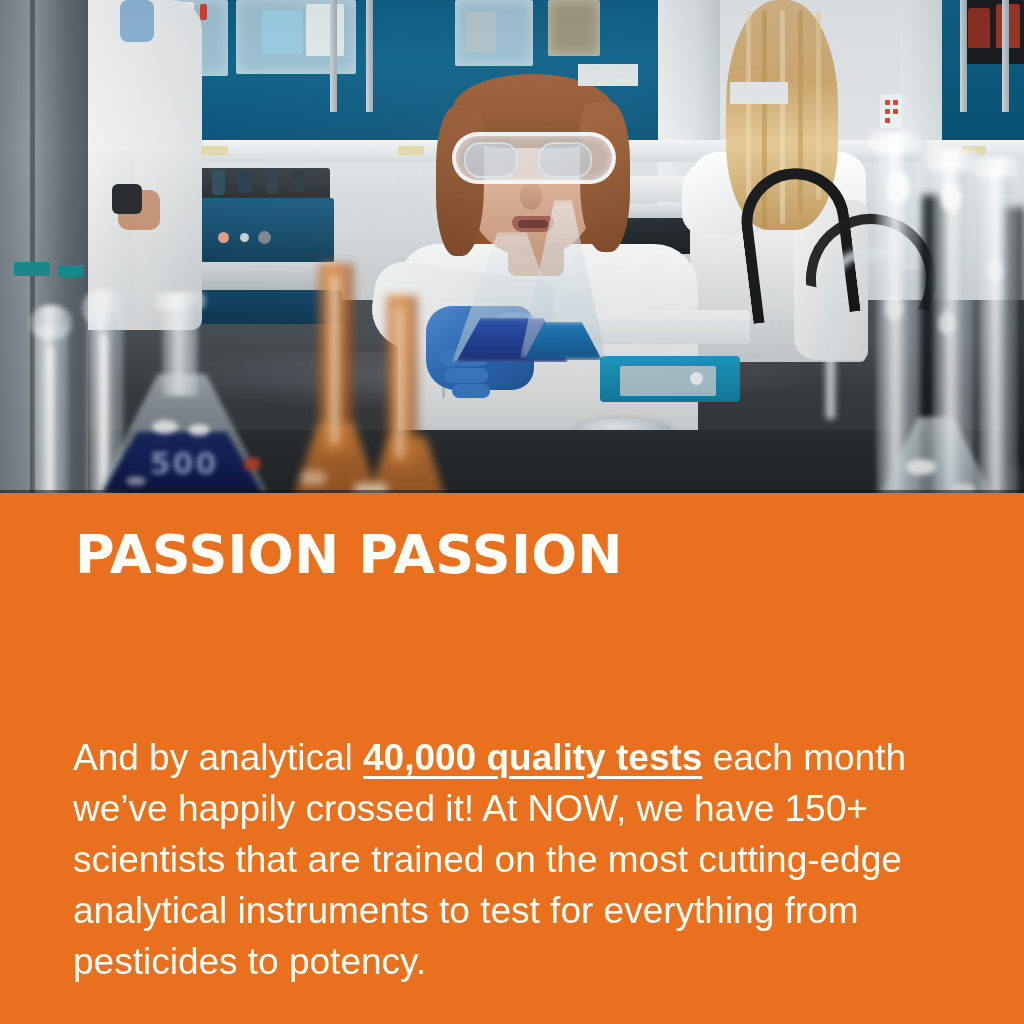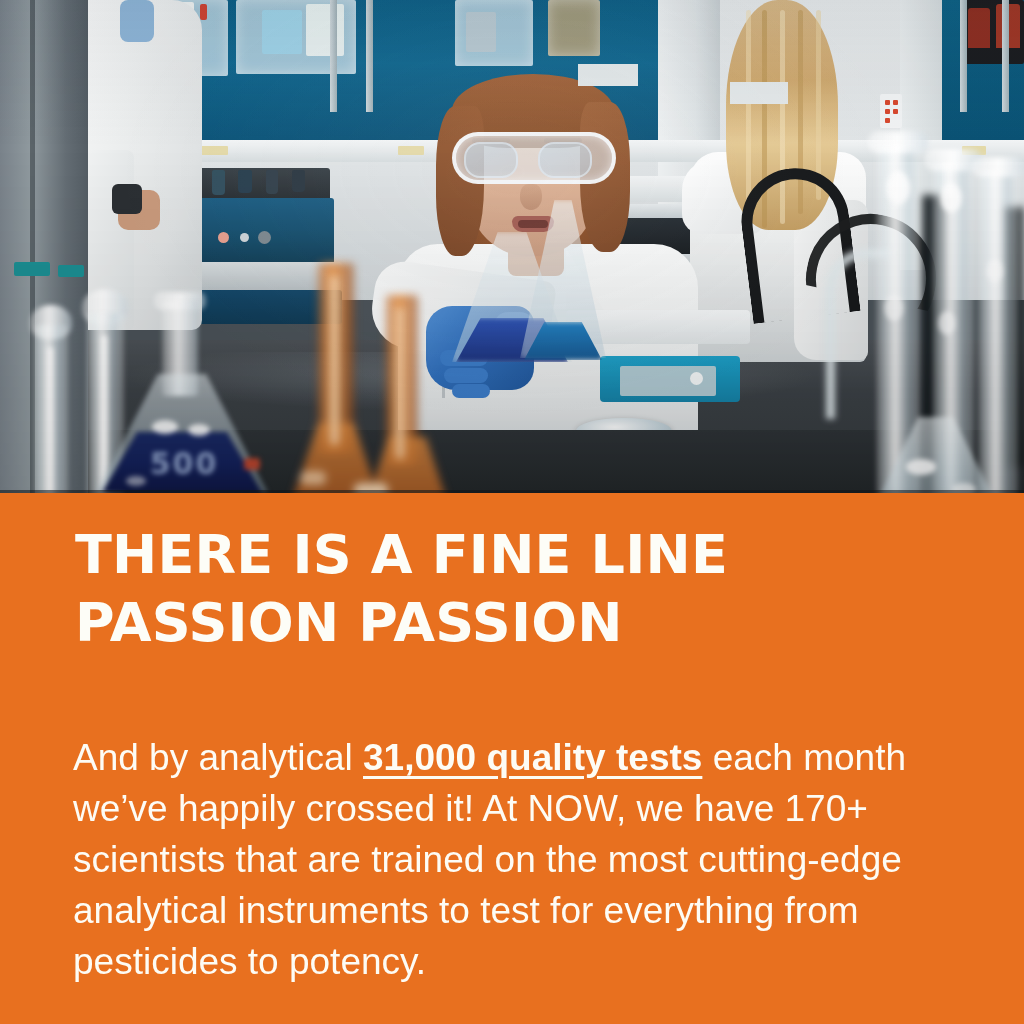--- a/index.html
+++ b/index.html
@@ -727,19 +727,18 @@
       </div>
     </div>
 
     <div class="photo-grade"></div>
     <div class="photo-bottom-line"></div>
   </div>
 
   <div id="panel"></div>
 
   <div id="headline">
-    <span class="hl-line">THERE IS A FINE LINE</span>
     <span class="hl-line">PASSION PASSION</span>
   </div>
 
-  <p id="body"><span>And by analytical </span><span class="em">31,000 quality tests</span><span> each month we’ve happily crossed it! At NOW, we have 170+ scientists that are trained on the most cutting-edge analytical instruments to test for everything from pesticides to potency.</span></p>
+  <p id="body"><span>And by analytical </span><span class="em">40,000 quality tests</span><span> each month we’ve happily crossed it! At NOW, we have 150+ scientists that are trained on the most cutting-edge analytical instruments to test for everything from pesticides to potency.</span></p>
 
 </div>
 
 </body></html>

